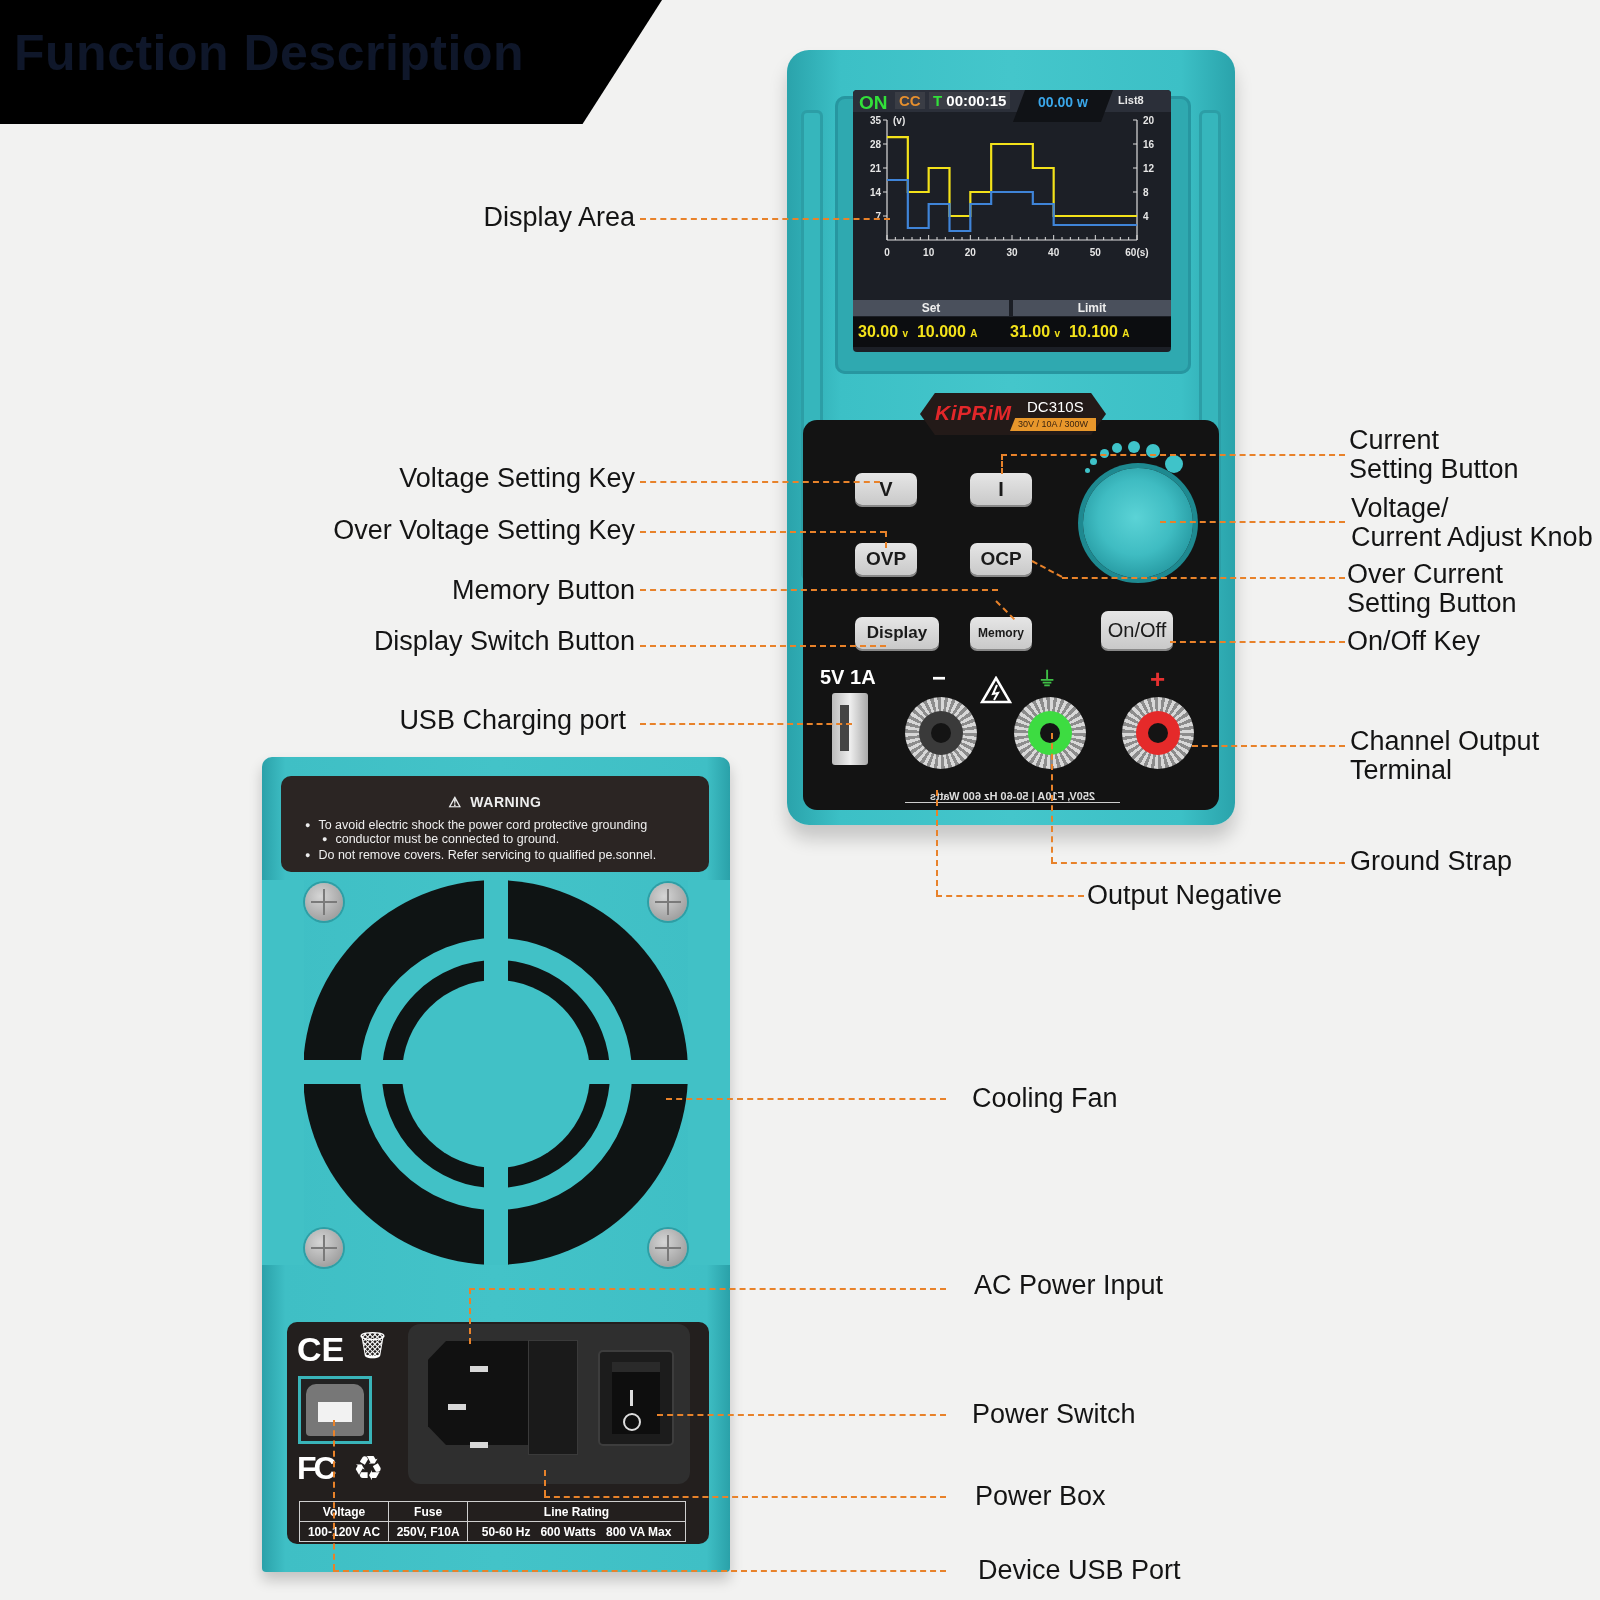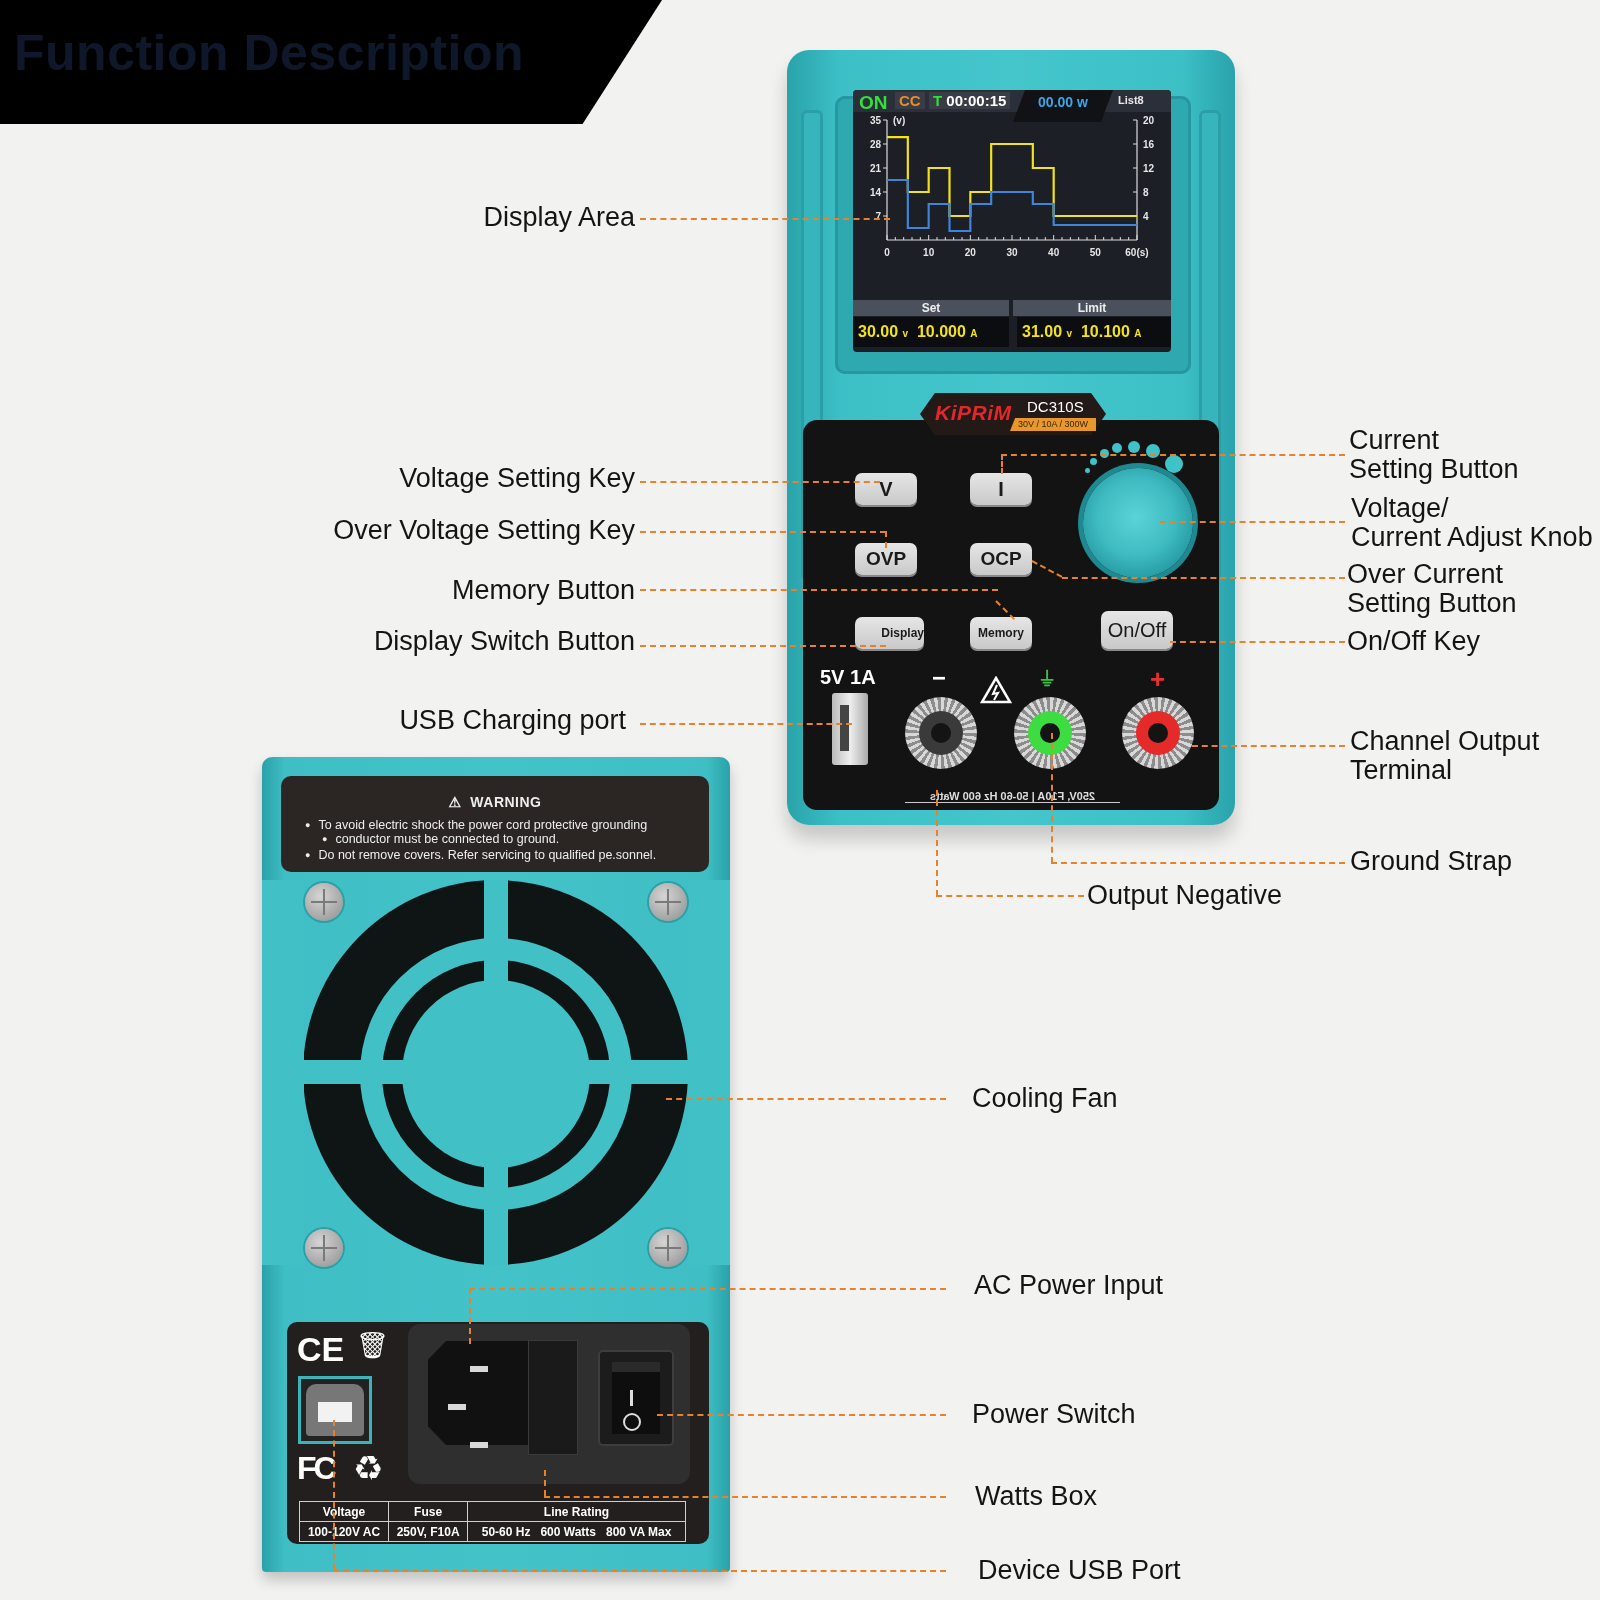--- a/index.html
+++ b/index.html
@@ -244,37 +244,37 @@
       <polyline id="serie-a" fill="none" stroke="#3f84d8" stroke-width="2.2" points="34,68 54.83333333333333,68 54.83333333333333,116 75.66666666666666,116 75.66666666666666,92 96.5,92 96.5,119 117.33333333333333,119 117.33333333333333,92 138.16666666666669,92 138.16666666666669,80 179.83333333333334,80 179.83333333333334,92 200.66666666666666,92 200.66666666666666,113 284,113"></polyline>
     </g>
   </svg>
 
   <div class="sub-hdr" style="left:0;width:156px;">Set</div>
   <div class="sub-hdr" style="left:160px;width:158px;">Limit</div>
   <div class="sub-val" style="left:0;width:156px;">
     <span>30.00</span> <small>v</small>&nbsp;
     <span>10.000</span> <small>A</small>
   </div>
-  <div class="sub-val" style="left:164px;width:170px;">
+  <div class="sub-val" style="left:152px;width:170px;">
     <span>31.00</span> <small>v</small>&nbsp;
     <span>10.100</span> <small>A</small>
   </div>
 </div>
 
 <div class="panel"></div>
 <div class="brand-plate"></div>
 <span class="brand-name">KiPRiM</span>
 <span class="brand-model">DC310S</span>
 <div class="brand-spec">30V / 10A / 300W</div>
 
 <div class="key" style="left:855px;top:473px;width:62px;height:32px;font-size:20px;line-height:32px;">V</div>
 <div class="key" style="left:970px;top:473px;width:62px;height:32px;font-size:20px;line-height:32px;">I</div>
 <div class="key" style="left:855px;top:543px;width:62px;height:32px;font-size:19px;line-height:32px;">OVP</div>
 <div class="key" style="left:970px;top:543px;width:62px;height:32px;font-size:19px;line-height:32px;">OCP</div>
-<div class="key" style="left:855px;top:617px;width:69px;height:32px;font-size:12px;line-height:32px;text-align:right;">Display</div>
+<div class="key" style="left:855px;top:617px;width:84px;height:32px;font-size:17px;line-height:32px;">Display</div>
 <div class="key" style="left:970px;top:617px;width:62px;height:32px;font-size:12px;line-height:32px;">Memory</div>
 <div class="key" style="left:1101px;top:611px;width:72px;height:38px;font-size:20px;line-height:38px;font-weight:normal;">On/Off</div>
 
 <div class="dot" style="left:1085px;top:468px;width:5px;height:5px;"></div>
 <div class="dot" style="left:1090px;top:458px;width:7px;height:7px;"></div>
 <div class="dot" style="left:1100px;top:449px;width:9px;height:9px;"></div>
 <div class="dot" style="left:1112px;top:443px;width:10px;height:10px;"></div>
 <div class="dot" style="left:1128px;top:441px;width:12px;height:12px;"></div>
 <div class="dot" style="left:1146px;top:444px;width:14px;height:14px;"></div>
 <div class="dot" style="left:1165px;top:455px;width:18px;height:18px;"></div>
@@ -416,14 +416,14 @@
 <div class="label" style="left:1350px;top:727px;">
   <span class="l2">Channel Output</span>
     <span class="l2">Terminal</span>
 </div>
 <div class="label" style="left:1350px;top:847px;">Ground Strap</div>
 <div class="label" style="left:1087px;top:881px;">Output Negative</div>
 
 <div class="label" style="left:972px;top:1084px;">Cooling Fan</div>
 <div class="label" style="left:974px;top:1271px;">AC Power Input</div>
 <div class="label" style="left:972px;top:1400px;">Power Switch</div>
-<div class="label" style="left:975px;top:1482px;">Watts Box</div>
+<div class="label" style="left:975px;top:1482px;">Power Box</div>
 <div class="label" style="left:978px;top:1556px;">Device USB Port</div>
 
 </body></html>

